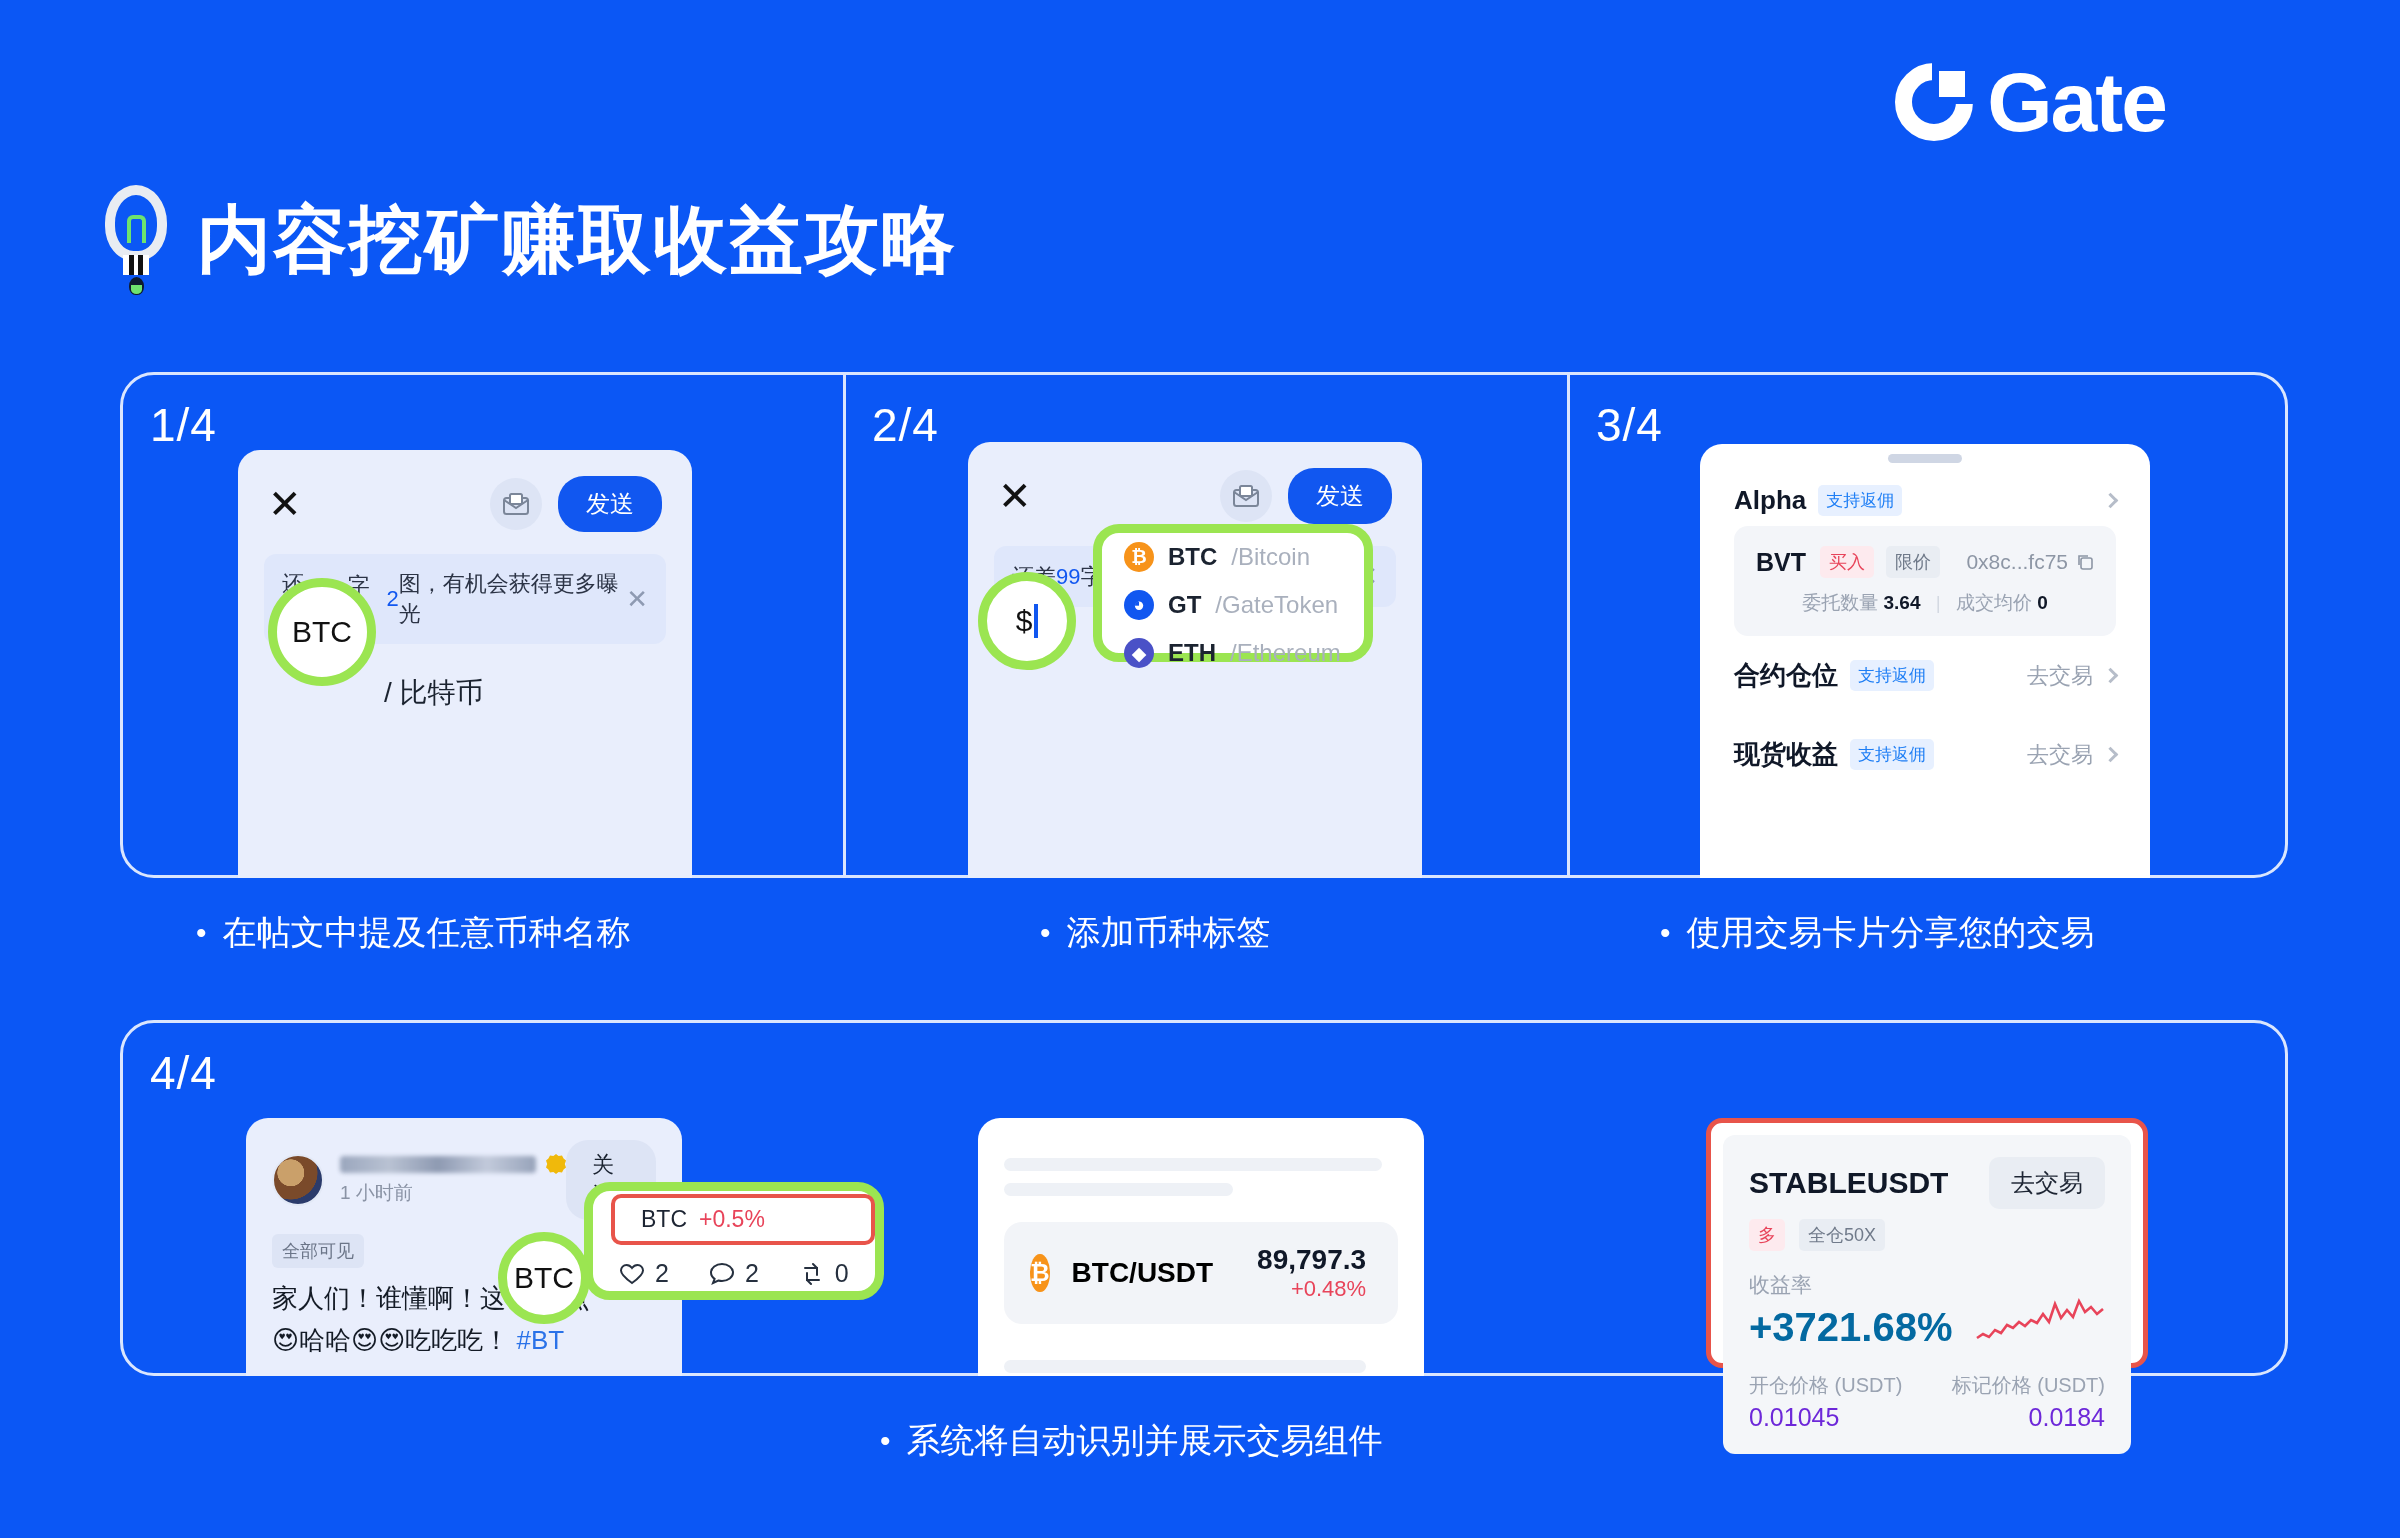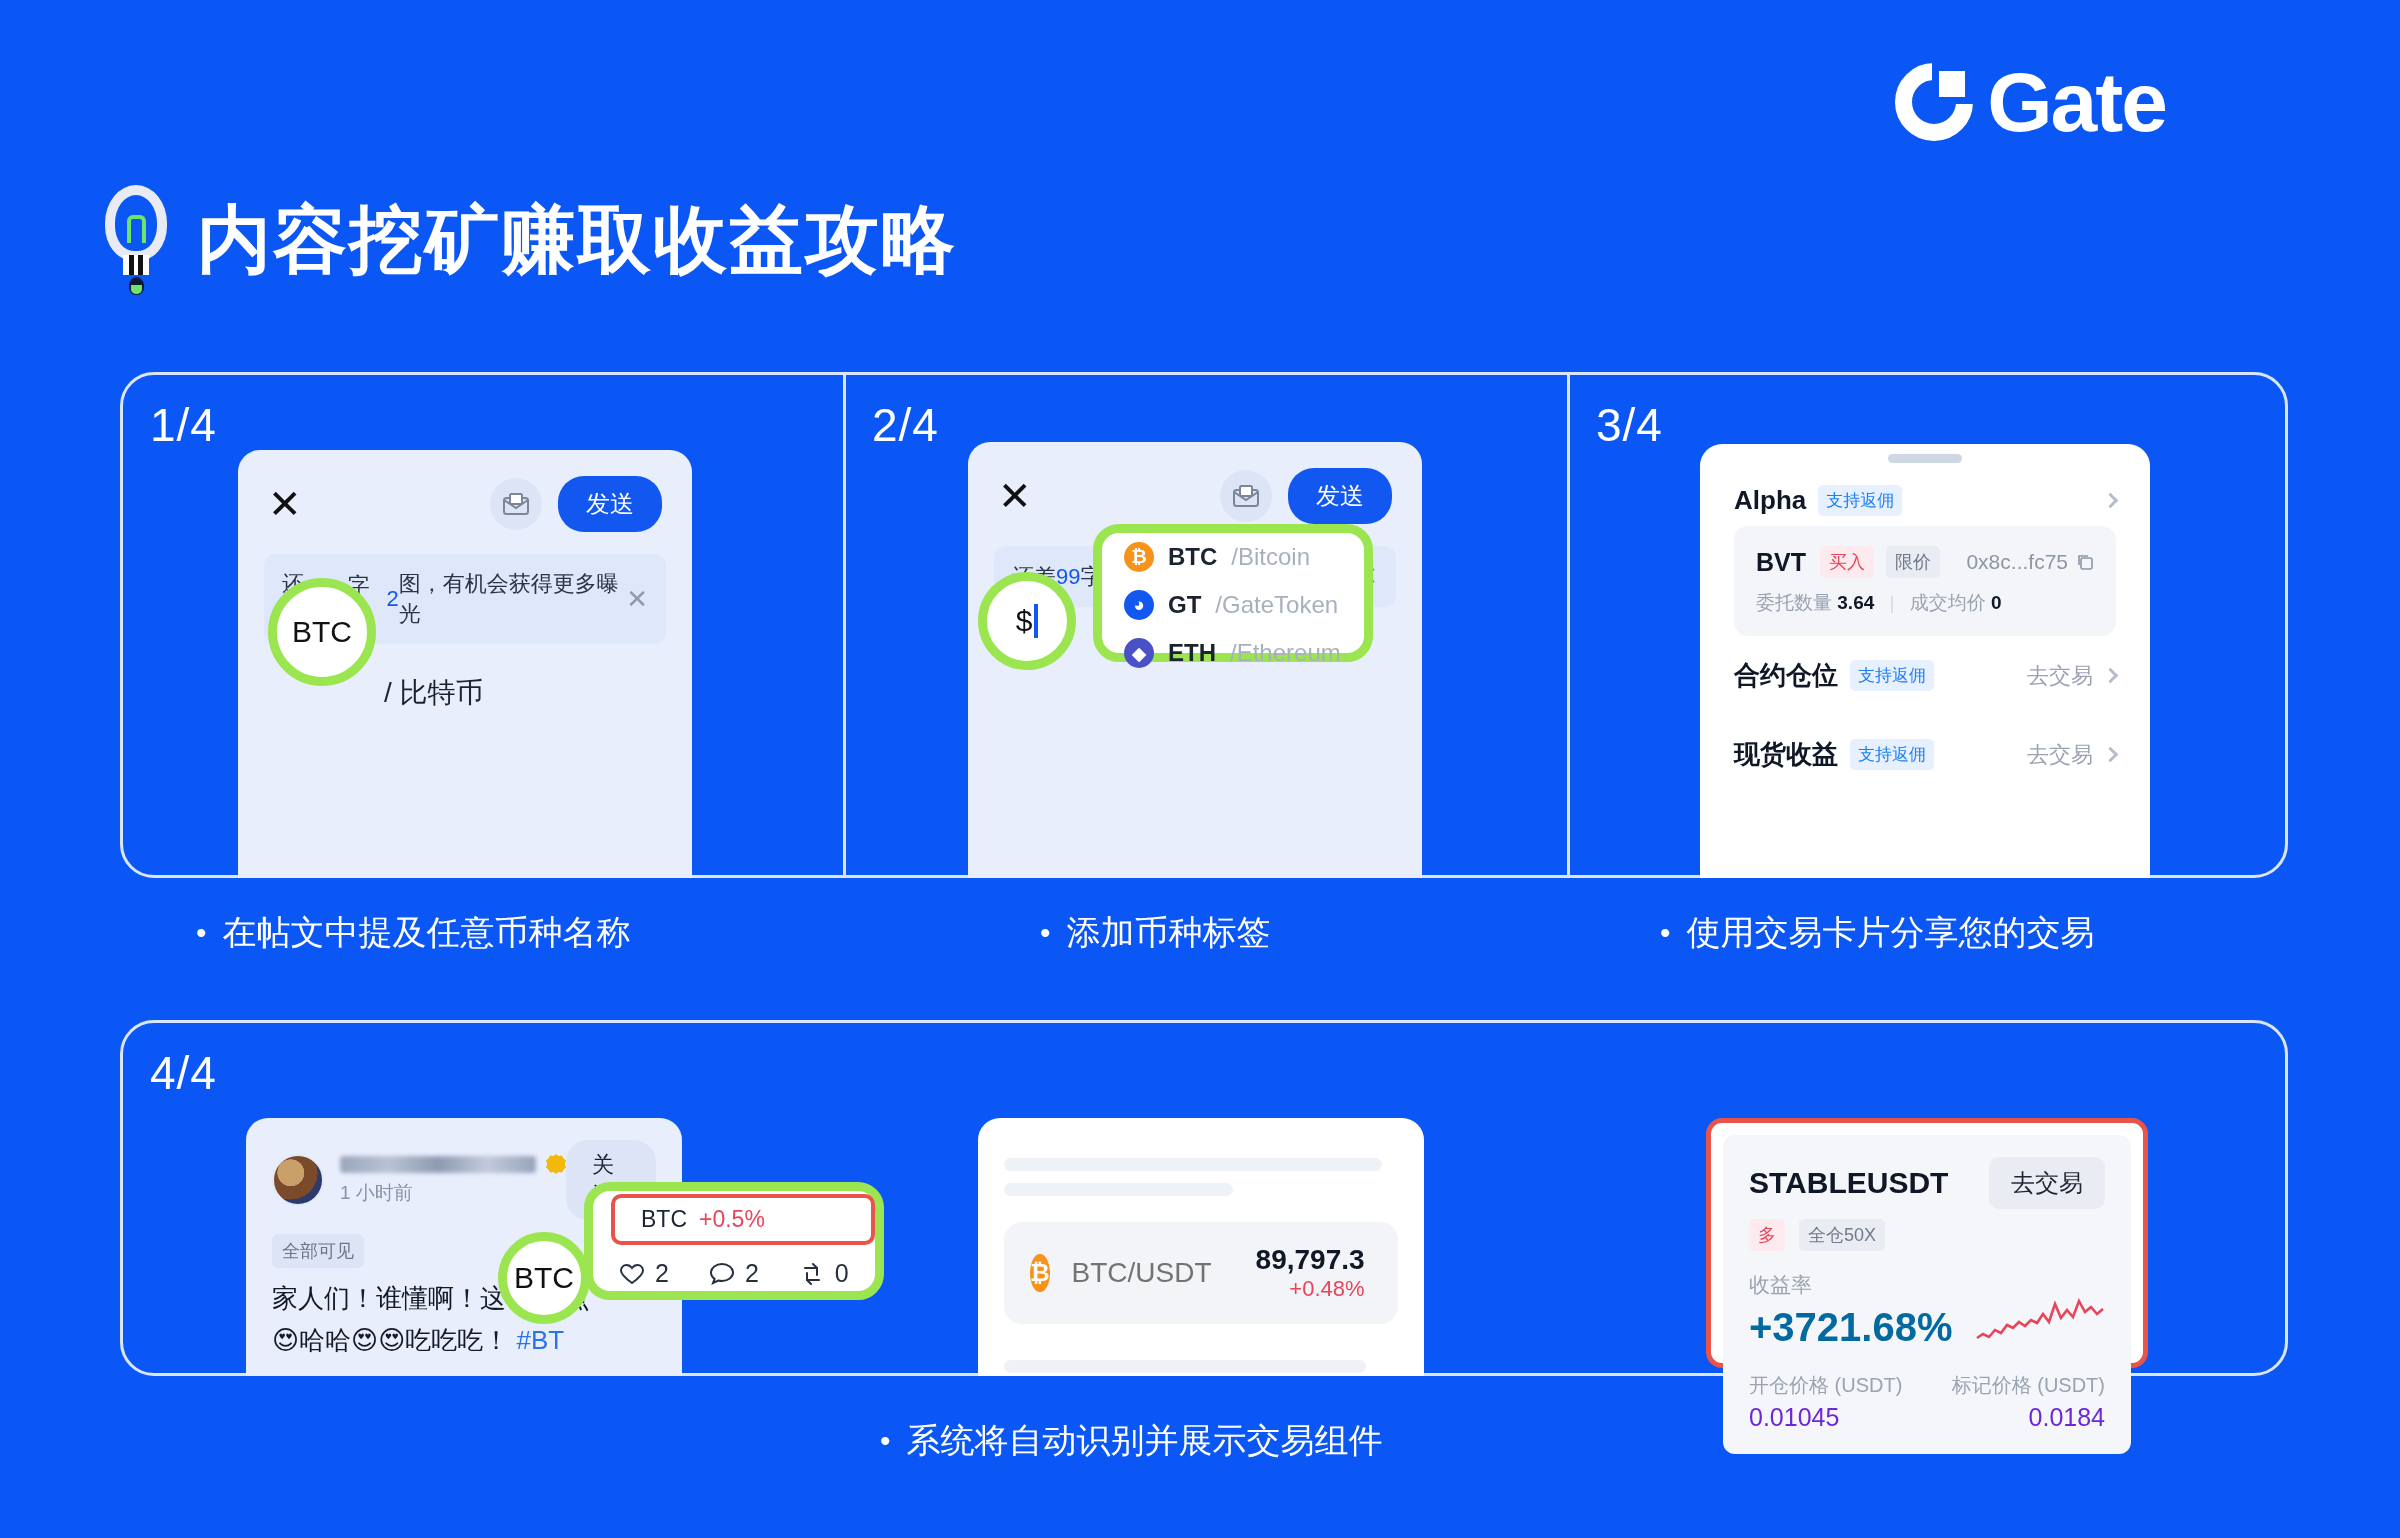--- a/index.html
+++ b/index.html
@@ -110,21 +110,21 @@
 
   
   .sheet { position: absolute; background:#fff; border-radius: 22px 22px 0 0; overflow: hidden; }
   .sheet .handle { width: 74px; height: 9px; border-radius: 6px; background: #cfd6e4; margin: 10px auto 0 auto; }
   .sheet h3 { font-size: 30px; color:#101828; font-weight:700; margin: 28px 34px 0 34px; }
   .sheet-row { display:flex; align-items:center; margin: 0 34px; padding: 22px 0; }
   .sheet-row .label { font-size: 26px; font-weight: 700; color:#101828; }
   .tag-blue { font-size: 17px; color:#1e7ef5; background:#e7f0ff; border-radius:5px; padding:4px 8px; margin-left:12px; }
   .sheet-row .right { margin-left:auto; display:flex; align-items:center; gap:12px; font-size:22px; color:#9aa3b2; }
   .chev { width: 11px; height: 11px; border-right: 3px solid #b6bdc9; border-top: 3px solid #b6bdc9; transform: rotate(45deg); }
-  .order-box { margin: 4px 34px 0 34px; background:#f3f5f9; border-radius: 14px; padding: 20px 22px; }
+  .order-box { margin: 4px 34px 0 34px; background:#f3f5f9; border-radius: 14px; padding: 20px 22px; text-align: center; }
   .order-l1 { display:flex; align-items:center; }
   .order-sym { font-size: 25px; font-weight:700; color:#101828; }
   .tag-red { font-size:18px; color:#e8445a; background:#fdeaee; border-radius:5px; padding:4px 9px; margin-left:14px; }
   .tag-grey { font-size:18px; color:#707a8a; background:#e9edf3; border-radius:5px; padding:4px 9px; margin-left:12px; }
   .order-addr { margin-left:auto; display:flex; align-items:center; gap:8px; font-size:21px; color:#8d96a5; }
   .order-l2 { margin-top: 12px; font-size:19px; color:#9aa3b2; }
   .order-l2 b { color:#101828; font-weight:700; }
   .order-l2 .sep { color:#d4d9e2; margin: 0 10px; }
 
   
@@ -156,21 +156,21 @@
   }
   .chip-red .up { color:#e8445a; }
   .stat-row { display:flex; align-items:center; gap: 40px; padding-left: 8px; font-size: 25px; color:#26303f; }
   .stat { display:flex; align-items:center; gap:10px; }
 
   
   .quote {
     margin: 26px 26px 0 26px; background:#f2f4f8; border-radius: 18px;
     display:flex; align-items:center; padding: 22px 26px; gap: 22px;
   }
-  .quote .sym { font-size: 28px; font-weight:400; color:#737373; }
+  .quote .sym { font-size: 28px; font-weight:700; color:#000000; }
   .quote .px { margin-left:auto; text-align:right; }
   .quote .px .p { font-size: 28px; font-weight:700; color:#101828; }
   .quote .px .c { font-size: 22px; color:#e8445a; }
 
   
   .poswrap { position:absolute; border: 5px solid #e8544a; border-radius: 16px; background:#fff; }
   .posinner { background:#f4f6f9; border-radius: 12px; margin: 12px; padding: 22px 26px; }
   .pos-h { display:flex; align-items:center; }
   .pos-title { font-size: 30px; font-weight: 700; color:#101828; }
   .pos-go { margin-left:auto; background:#e9edf3; color:#1d2533; font-size:24px; border-radius: 10px; padding: 10px 22px; }

